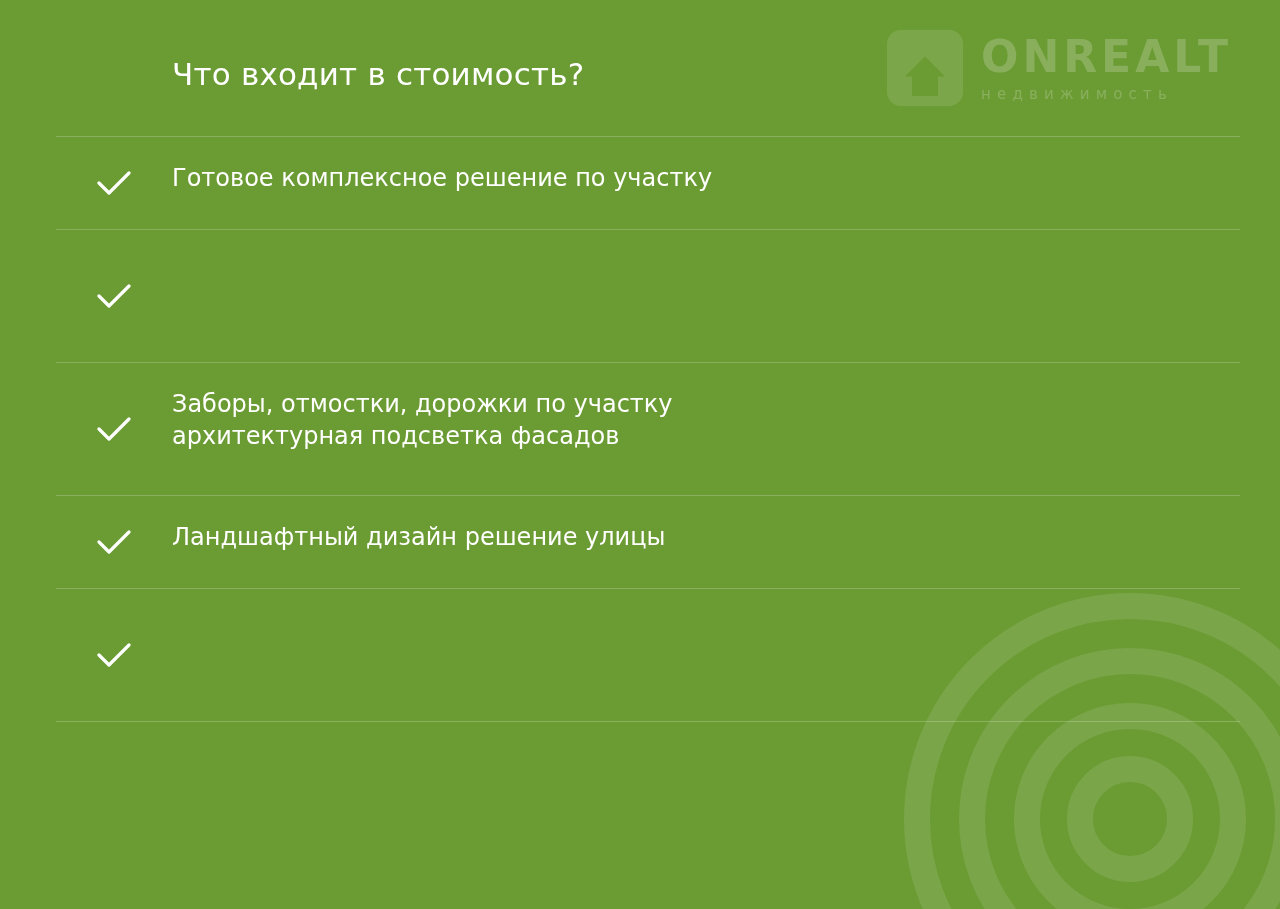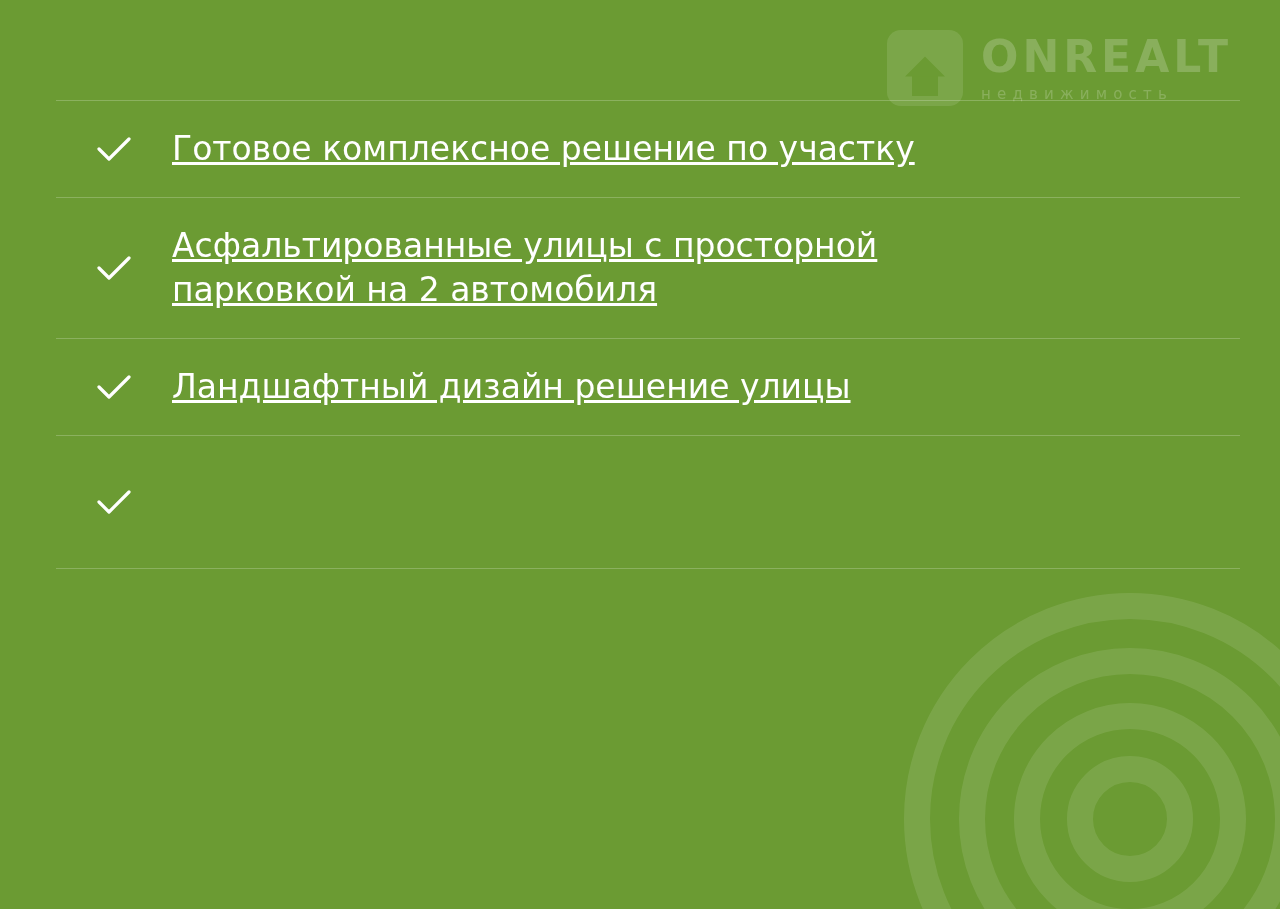--- a/index.html
+++ b/index.html
@@ -129,26 +129,25 @@
     justify-content: center;
     align-items: center;
     align-self: center;
     color: #ffffff;
     font-size: 30px;
     line-height: 1;
   }
   .row .check svg { display: block; }
   .row .text {
     color: #ffffff;
-    font-size: 33px;
+    font-size: 24px;
     line-height: 1.33;
     padding: 26px 20px 26px 0;
     white-space: pre-line;
     font-weight: normal;
-    text-decoration: underline;
   }
   .row.last { border-bottom: 1px solid rgba(255,255,255,0.22); }
   .row.tall { min-height: 132px; }
 </style>
 </head>
 <body>
 
 <div class="canvas">
 
   <div class="wm-top">
@@ -161,42 +160,50 @@
 
   <div class="wm-rings">
     <span class="r1"></span>
     <span class="r2"></span>
     <span class="r3"></span>
     <span class="r4"></span>
   </div>
 
   <div class="content">
 
+    <h1 class="title">Что входит в стоимость?</h1>
 
     <ul class="list">
 
       <li class="row">
         <span class="check">
           <svg width="34" height="26" viewBox="0 0 34 26" aria-hidden="true">
             <path d="M2 13 L12 23 L32 3" fill="none" stroke="#ffffff" stroke-width="3.2" stroke-linecap="round" stroke-linejoin="round"></path>
           </svg>
         </span>
         <span class="text">Готовое комплексное решение по участку</span>
       </li>
 
       <li class="row tall">
         <span class="check">
           <svg width="34" height="26" viewBox="0 0 34 26" aria-hidden="true">
             <path d="M2 13 L12 23 L32 3" fill="none" stroke="#ffffff" stroke-width="3.2" stroke-linecap="round" stroke-linejoin="round"></path>
           </svg>
         </span>
-        <span class="text">Асфальтированные улицы с просторной
-парковкой на 2 автомобиля</span>
-      </li>
-
+      </li>
+
+      <li class="row tall">
+        <span class="check">
+          <svg width="34" height="26" viewBox="0 0 34 26" aria-hidden="true">
+            <path d="M2 13 L12 23 L32 3" fill="none" stroke="#ffffff" stroke-width="3.2" stroke-linecap="round" stroke-linejoin="round"></path>
+          </svg>
+        </span>
+        <span class="text">Заборы, отмостки, дорожки по участку
+архитектурная подсветка фасадов</span>
+      </li>
 
 
       <li class="row">
         <span class="check">
           <svg width="34" height="26" viewBox="0 0 34 26" aria-hidden="true">
             <path d="M2 13 L12 23 L32 3" fill="none" stroke="#ffffff" stroke-width="3.2" stroke-linecap="round" stroke-linejoin="round"></path>
           </svg>
         </span>
         <span class="text">Ландшафтный дизайн решение улицы</span>
       </li>

